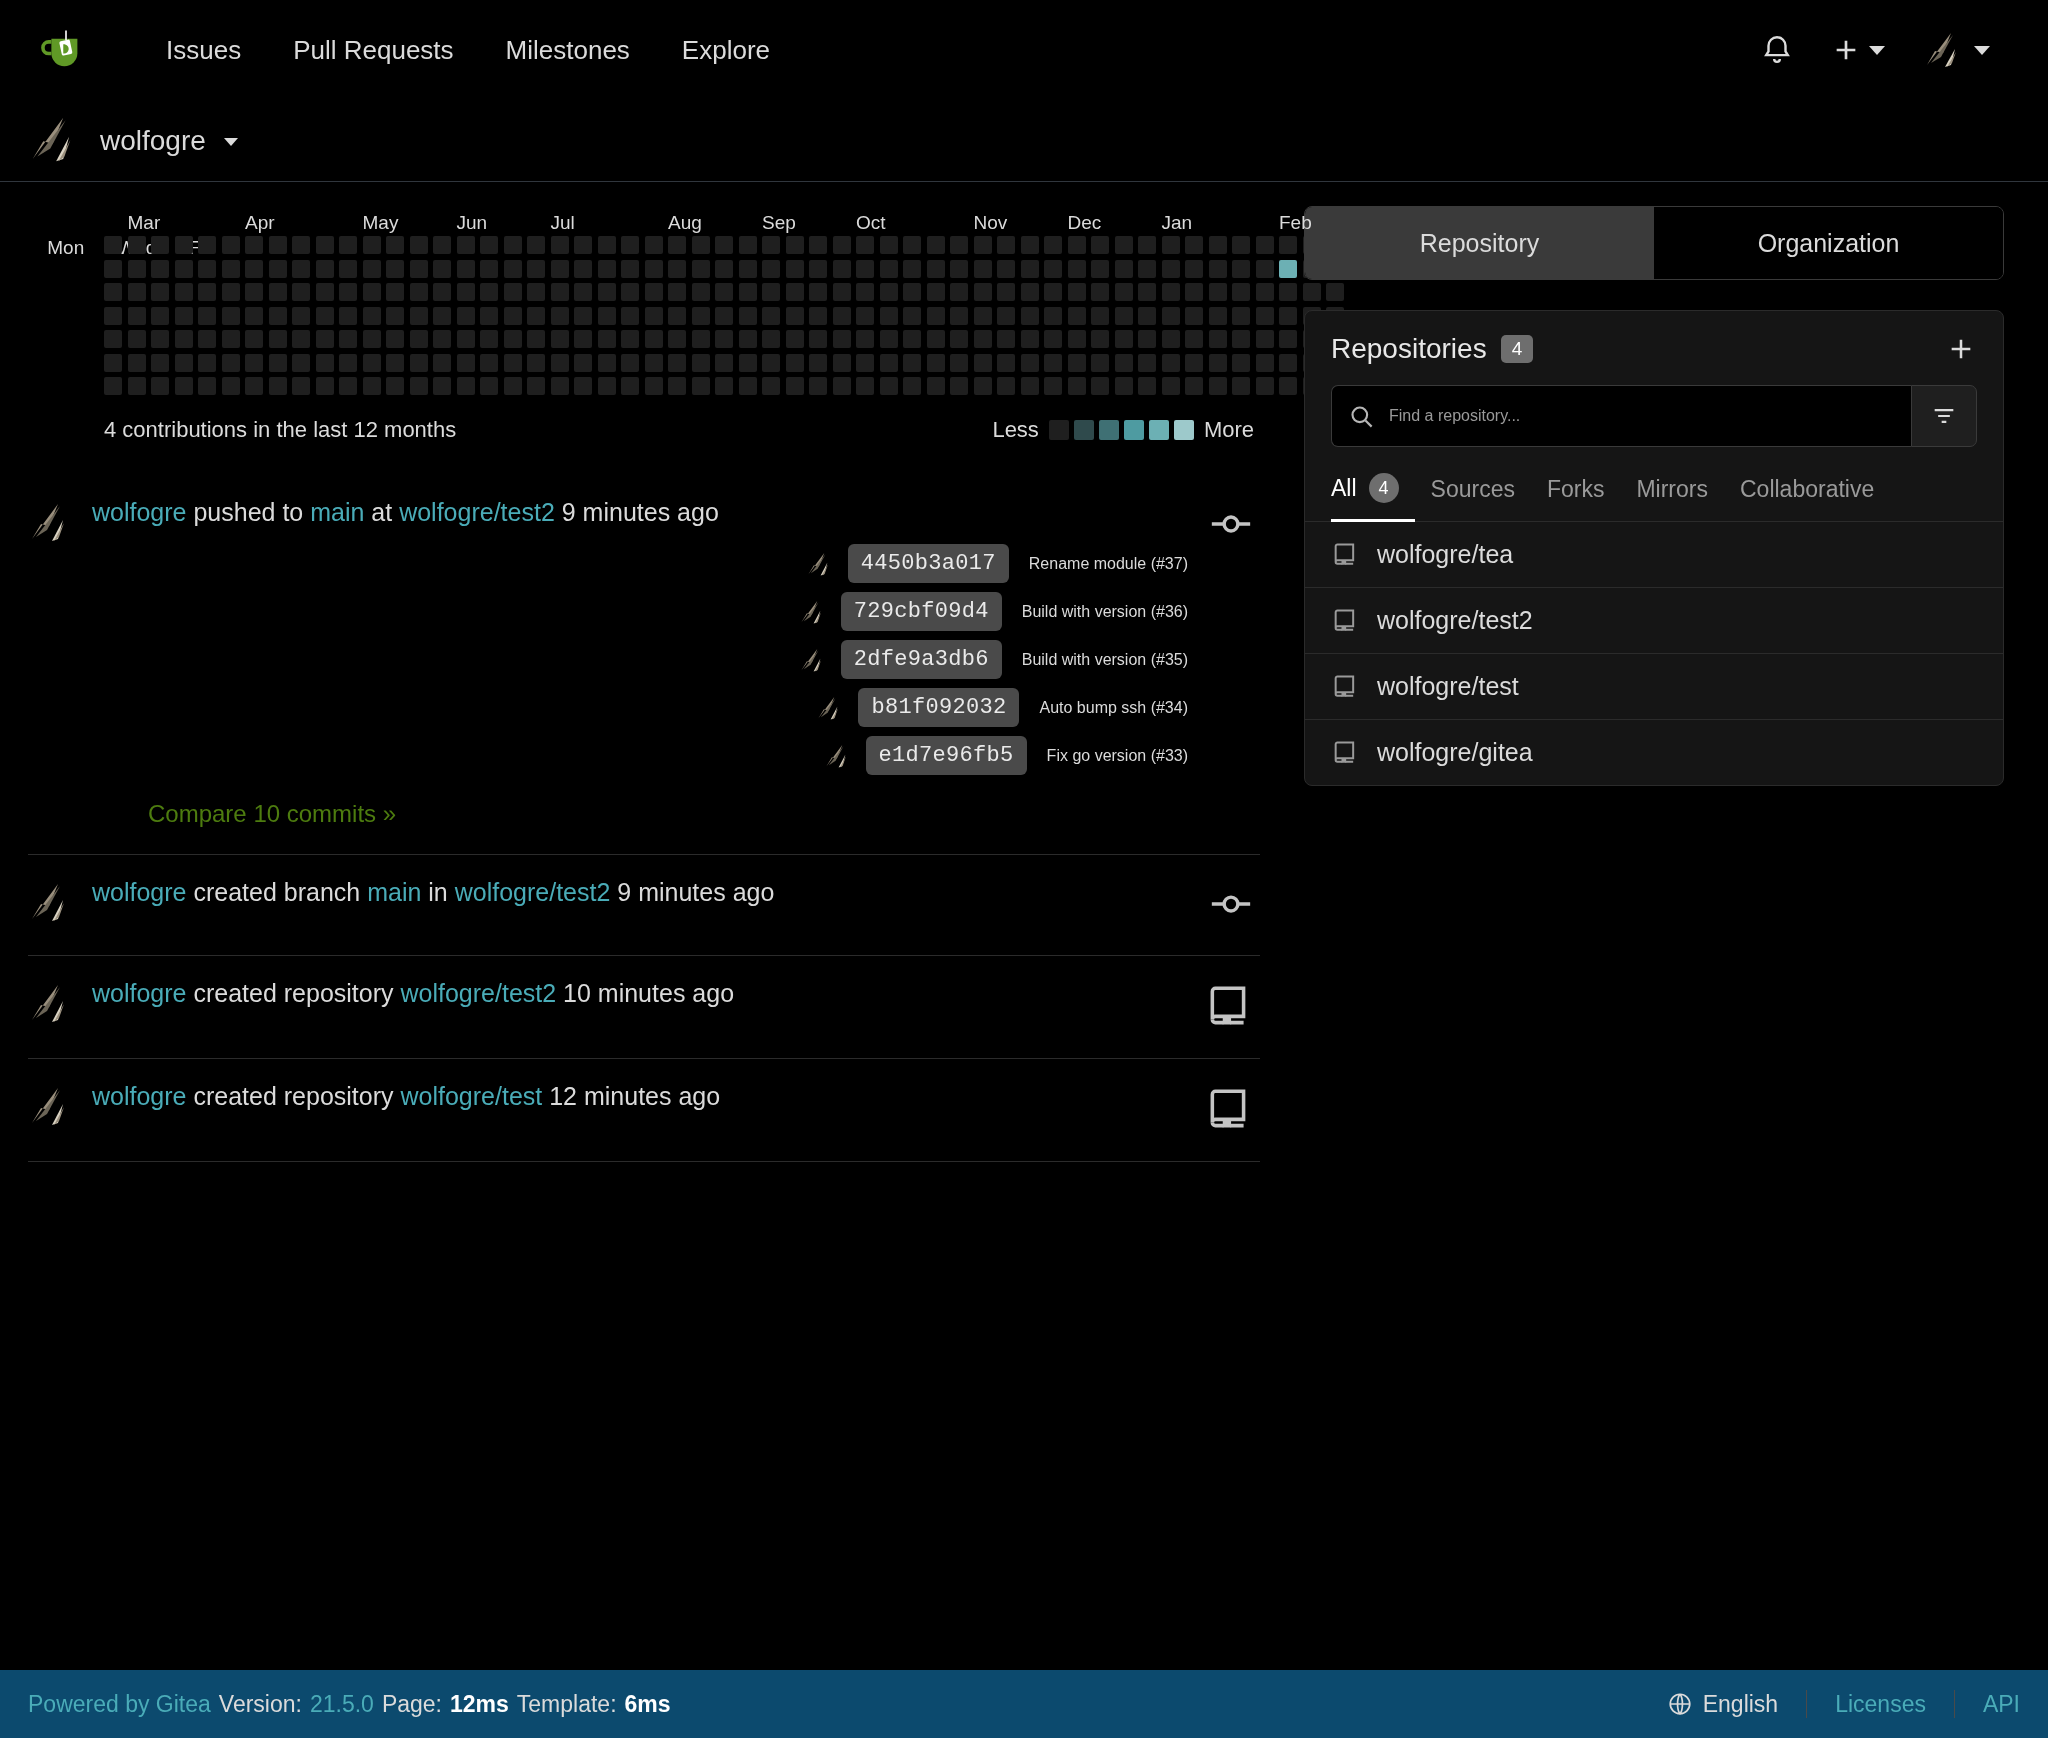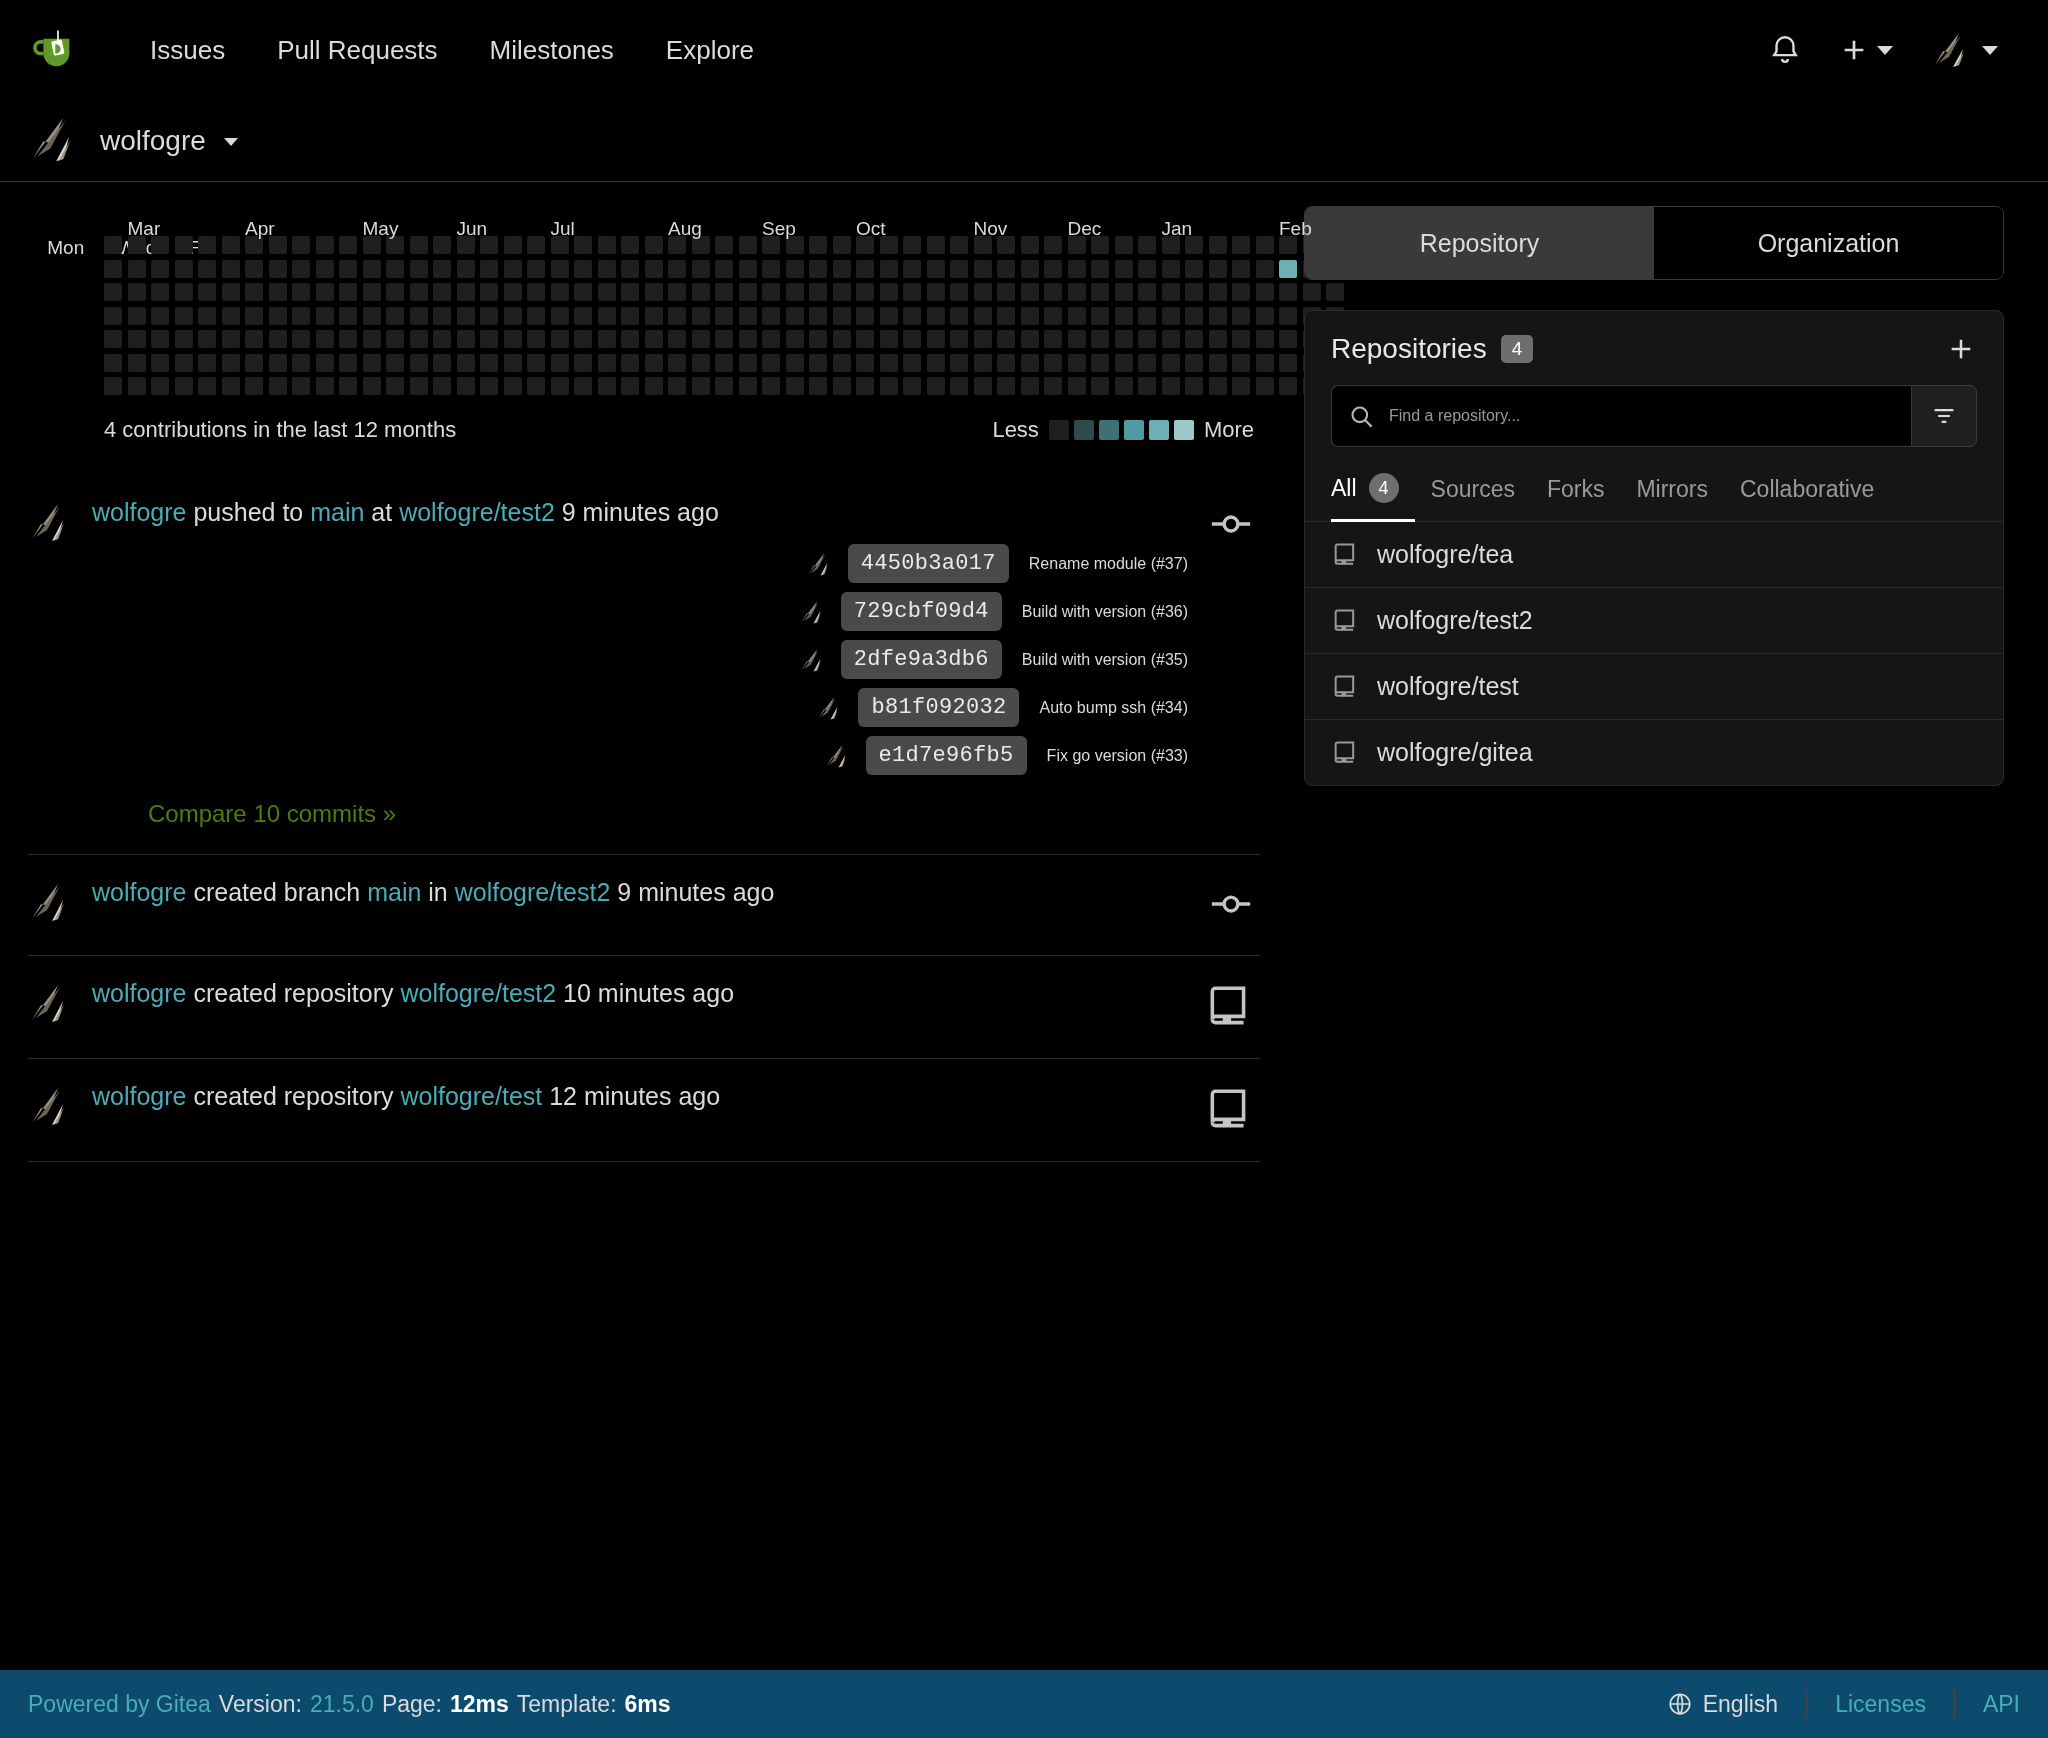--- a/index.html
+++ b/index.html
@@ -9,23 +9,24 @@
     font-family: "Liberation Sans", sans-serif;
     color: #dbdbdb;
     overflow: hidden;
   }
 
   
   .navbar {
     height: 100px;
     display: flex;
     align-items: center;
-    padding: 0 32px;
+    padding: 0 40px;
     background: #000000;
     position: relative;
+    gap: 8px;
   }
   .brand-logo {
     width: 52px; height: 52px;
     display: flex; align-items: center; justify-content: center;
     margin-right: 40px;
   }
   .nav-links { display: flex; align-items: center; gap: 0; }
   .nav-link {
     color: #dbdbdb;
     font-size: 26px;
@@ -95,21 +96,21 @@
     display: flex;
     margin-left: 76px;
     margin-bottom: 6px;
     position: relative;
     height: 24px;
   }
   .month-label {
     font-size: 19px;
     color: #dbdbdb;
     position: absolute;
-    top: 12px;
+    top: 6px;
   }
   .heatmap-body { display: flex; }
   .heatmap-days {
     width: 76px;
     display: flex;
     padding-top: 0;
   }
   .day-label {
     font-size: 19px;
     color: #dbdbdb;

